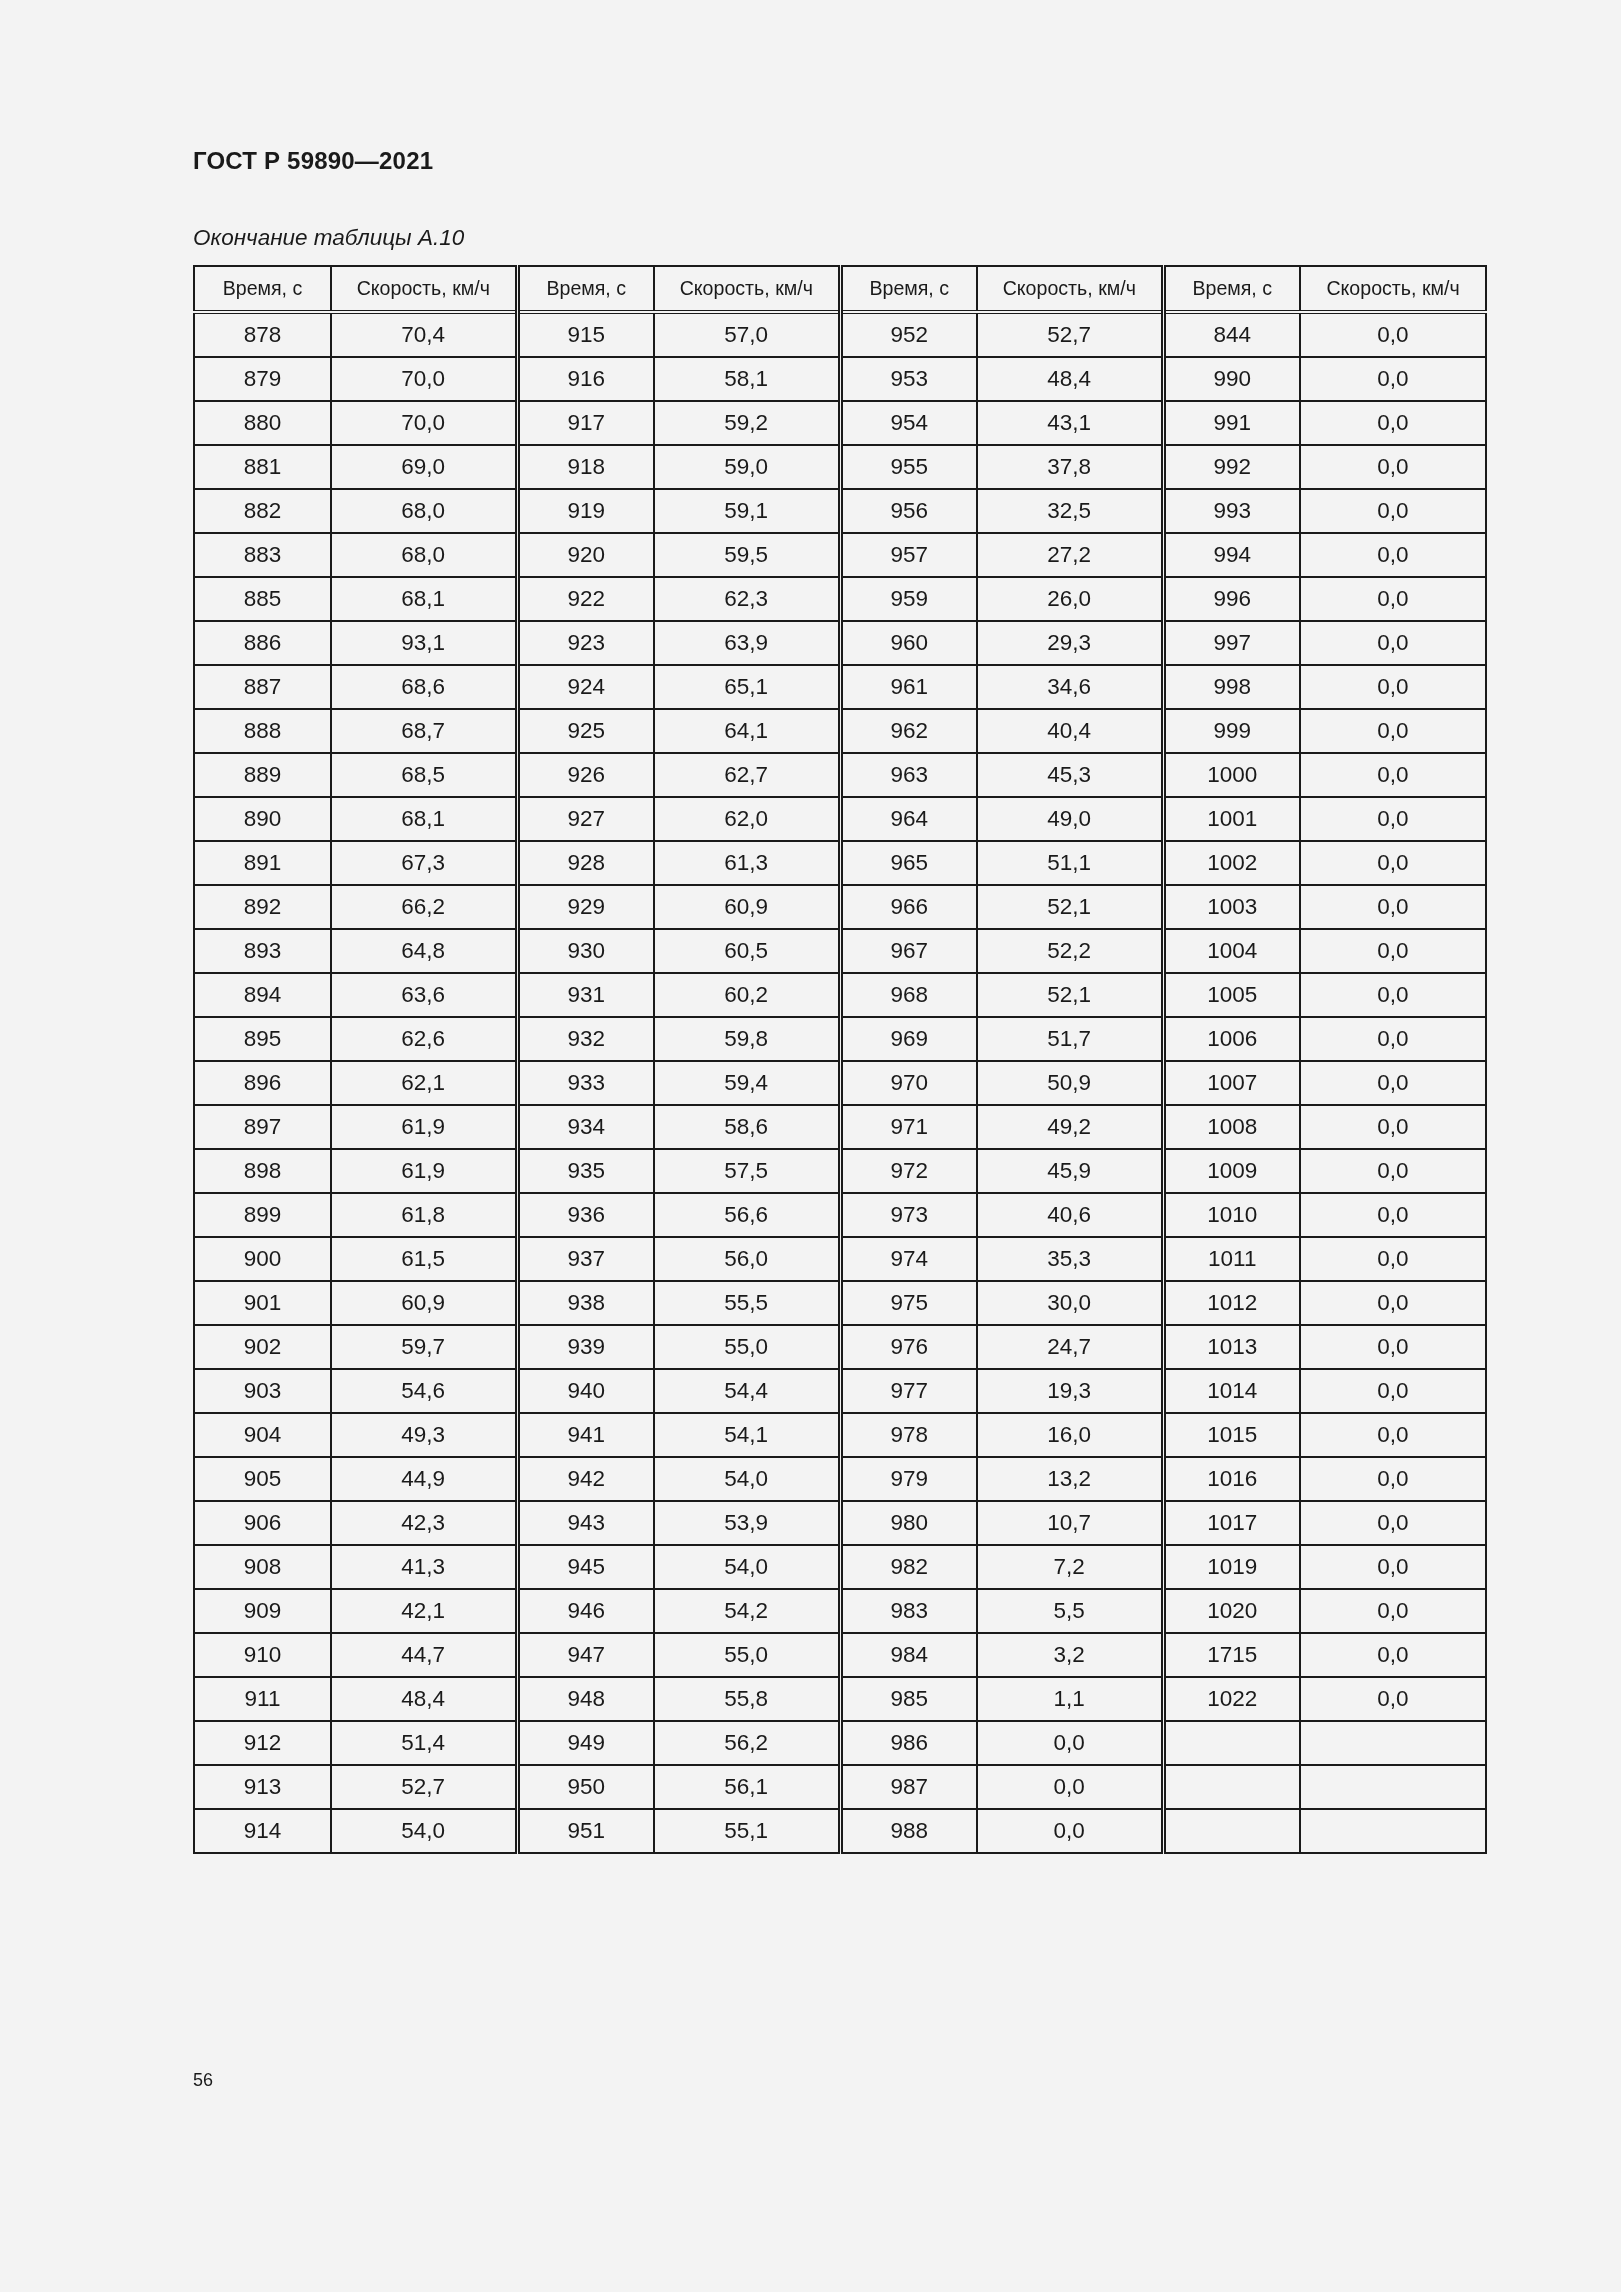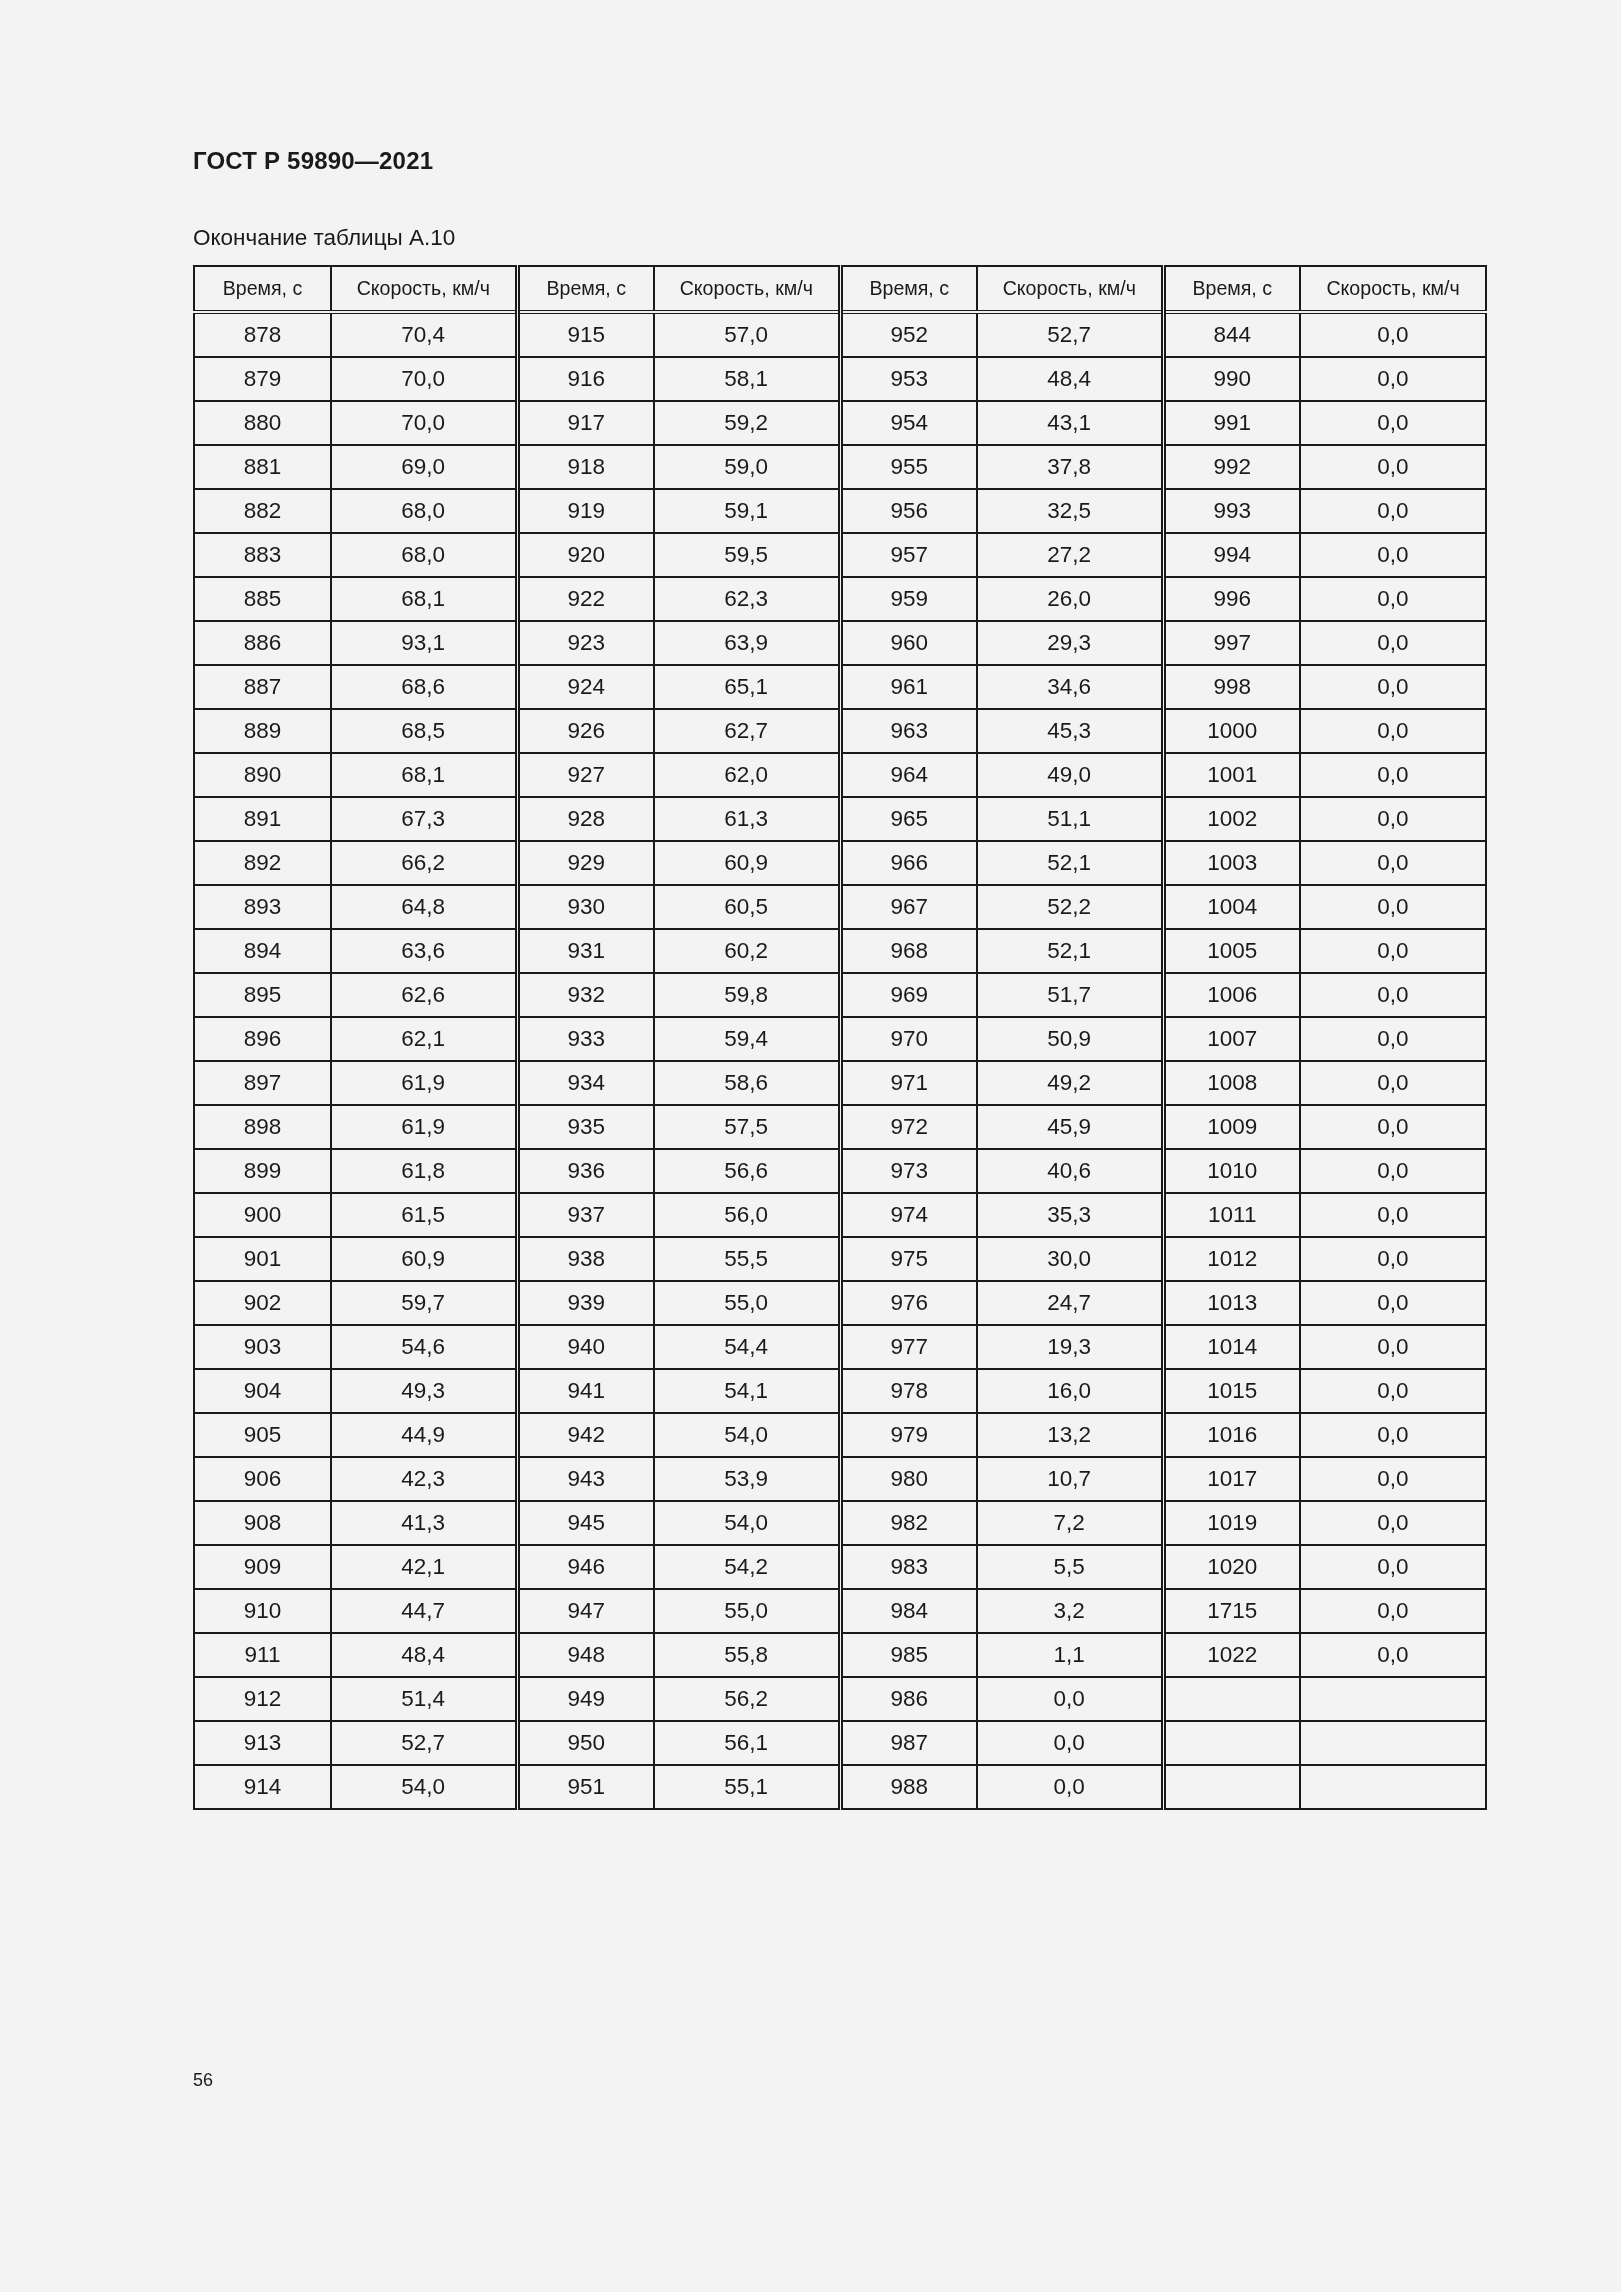--- a/index.html
+++ b/index.html
@@ -9,21 +9,21 @@
     position: relative;
     font-family: "Liberation Sans", sans-serif;
     color: #1a1a1a;
   }
   .doc-code {
     position: absolute; left: 193px; top: 147px;
     font-size: 24px; font-weight: bold; letter-spacing: 0.2px;
   }
   .caption {
     position: absolute; left: 193px; top: 225px;
-    font-size: 22.5px; 
+    font-size: 22.5px; font-style: italic;
   }
   .page-number {
     position: absolute; left: 193px; top: 2070px;
     font-size: 18px;
     text-align: right;
   }
   table.data {
     position: absolute; left: 193px; top: 265px;
     width: 1120px;
     border-collapse: collapse;
@@ -161,20 +161,30 @@
         <td>887</td>
         <td>68,6</td>
         <td class="grp">924</td>
         <td>65,1</td>
         <td class="grp">961</td>
         <td>34,6</td>
         <td class="grp">998</td>
         <td>0,0</td>
       </tr>
       <tr>
+        <td>888</td>
+        <td>68,7</td>
+        <td class="grp">925</td>
+        <td>64,1</td>
+        <td class="grp">962</td>
+        <td>40,4</td>
+        <td class="grp">999</td>
+        <td>0,0</td>
+      </tr>
+      <tr>
         <td>889</td>
         <td>68,5</td>
         <td class="grp">926</td>
         <td>62,7</td>
         <td class="grp">963</td>
         <td>45,3</td>
         <td class="grp">1000</td>
         <td>0,0</td>
       </tr>
       <tr>

